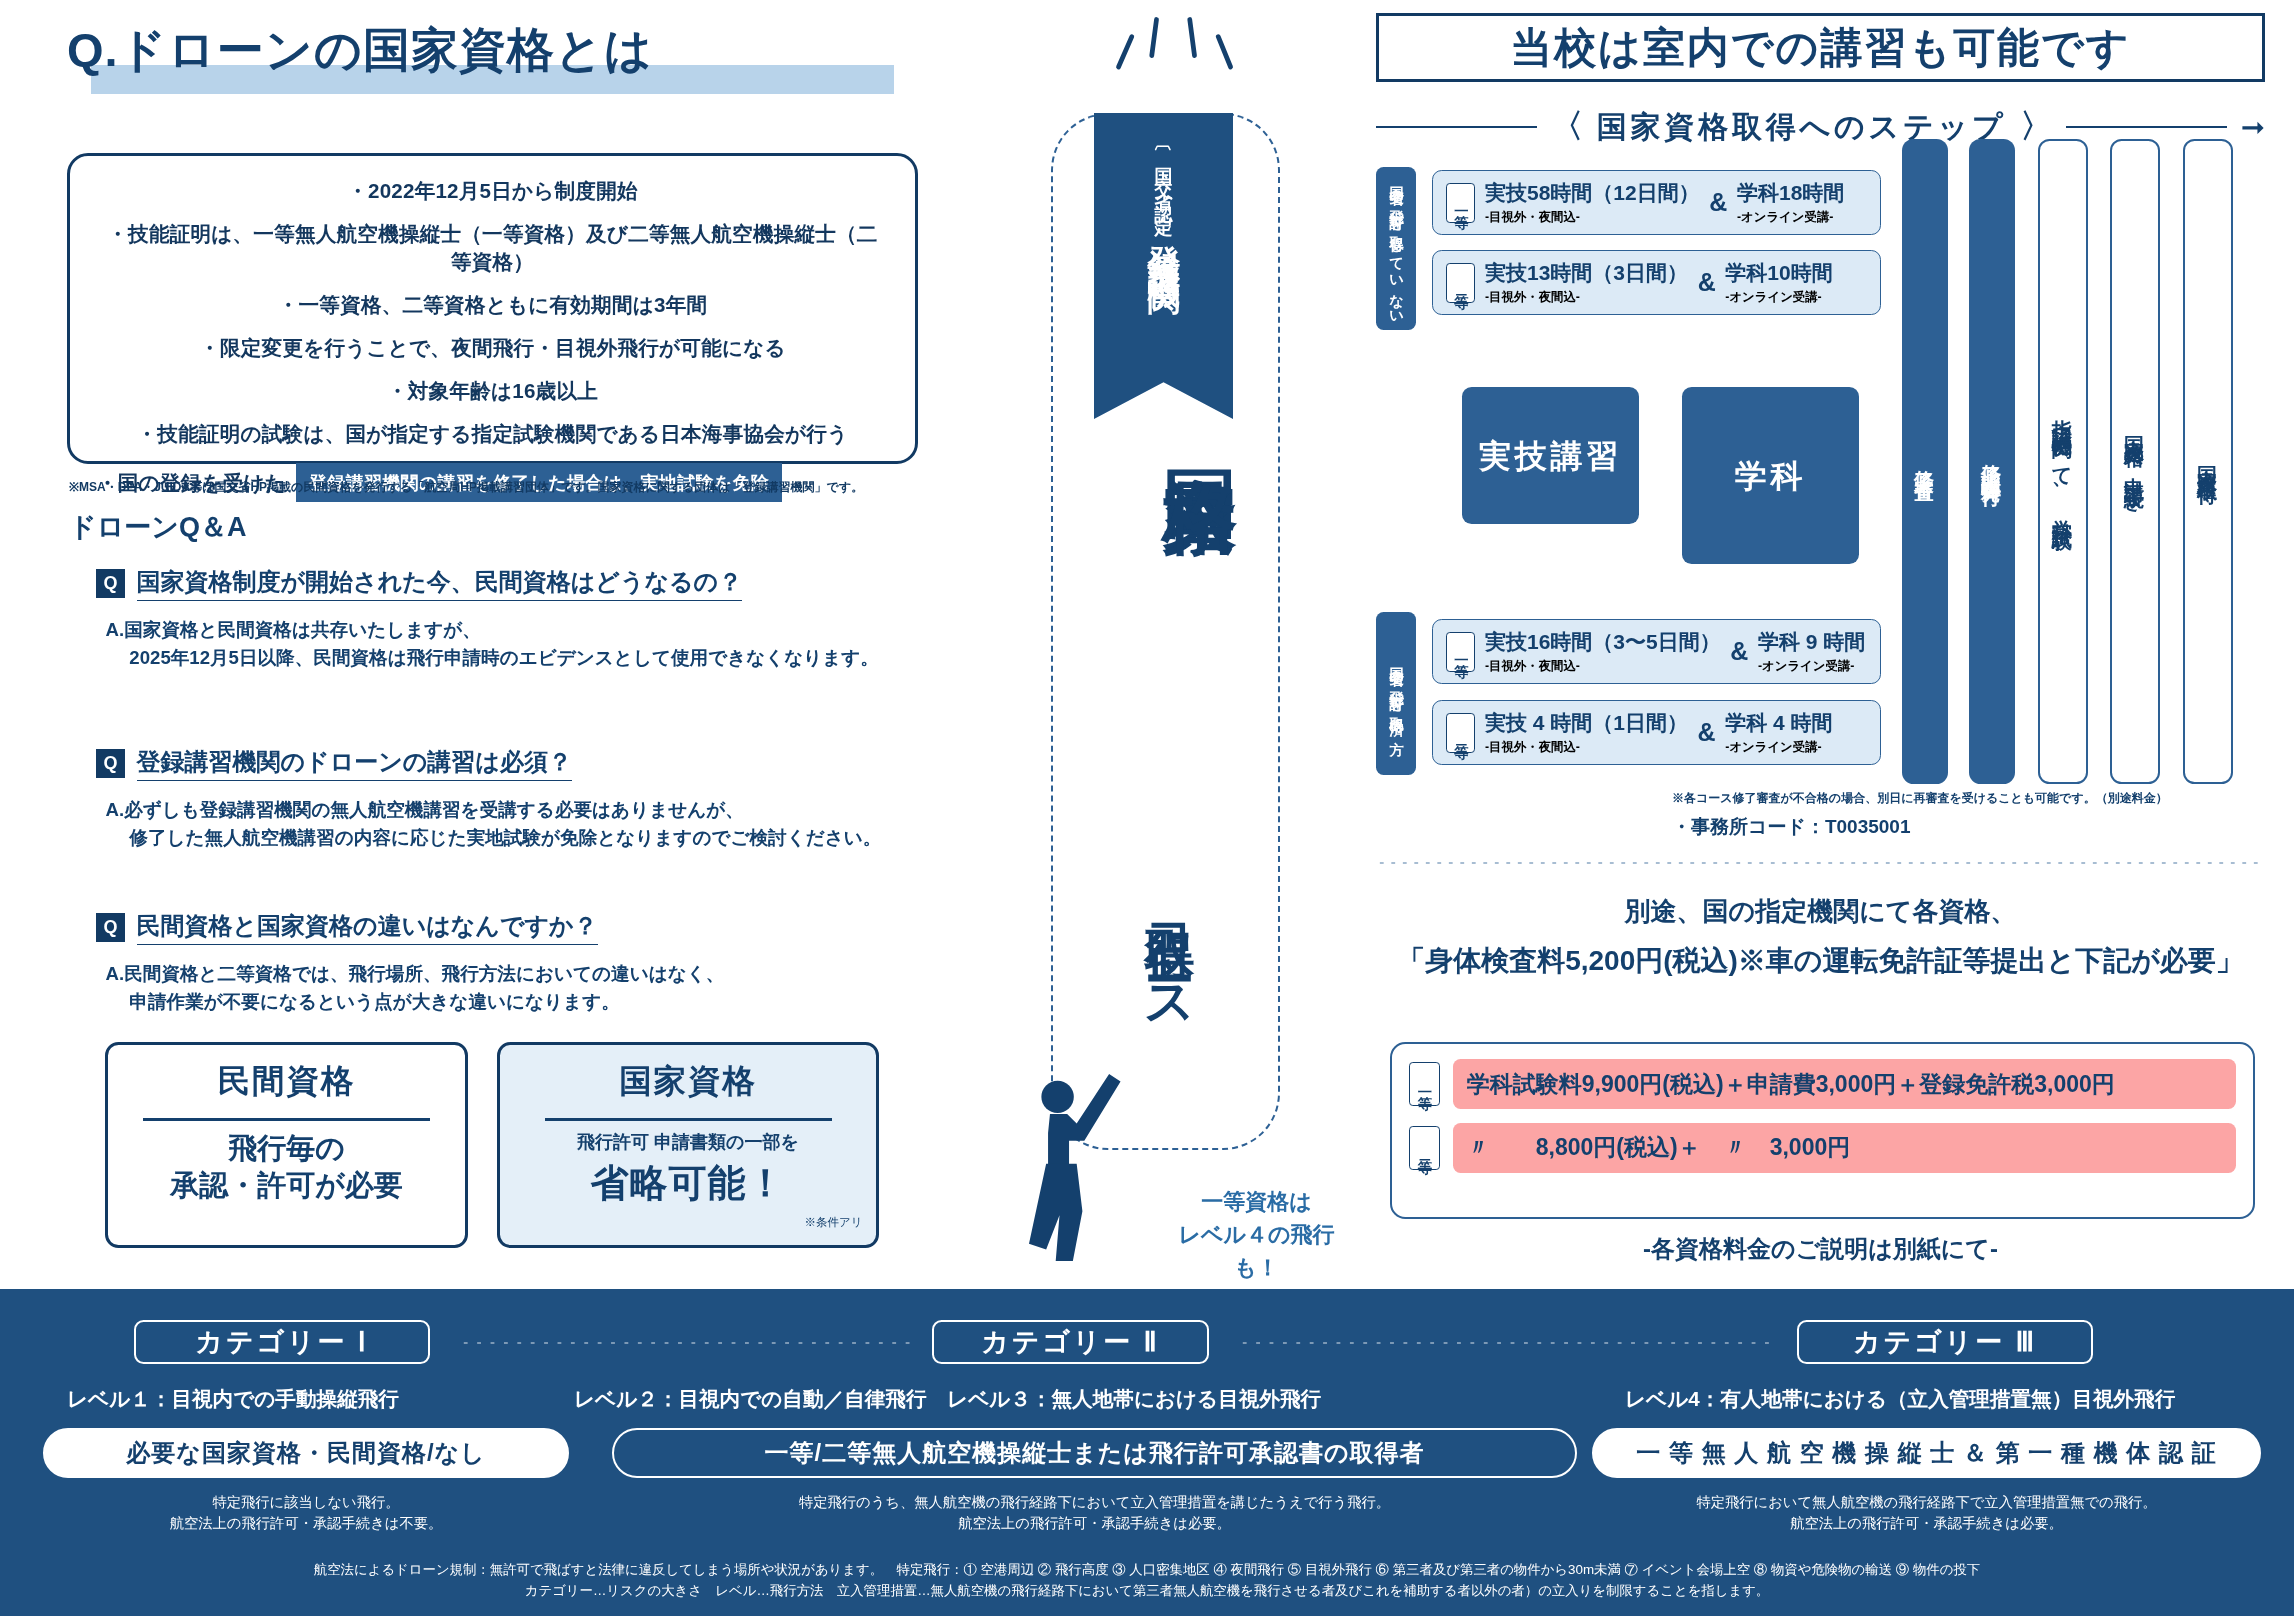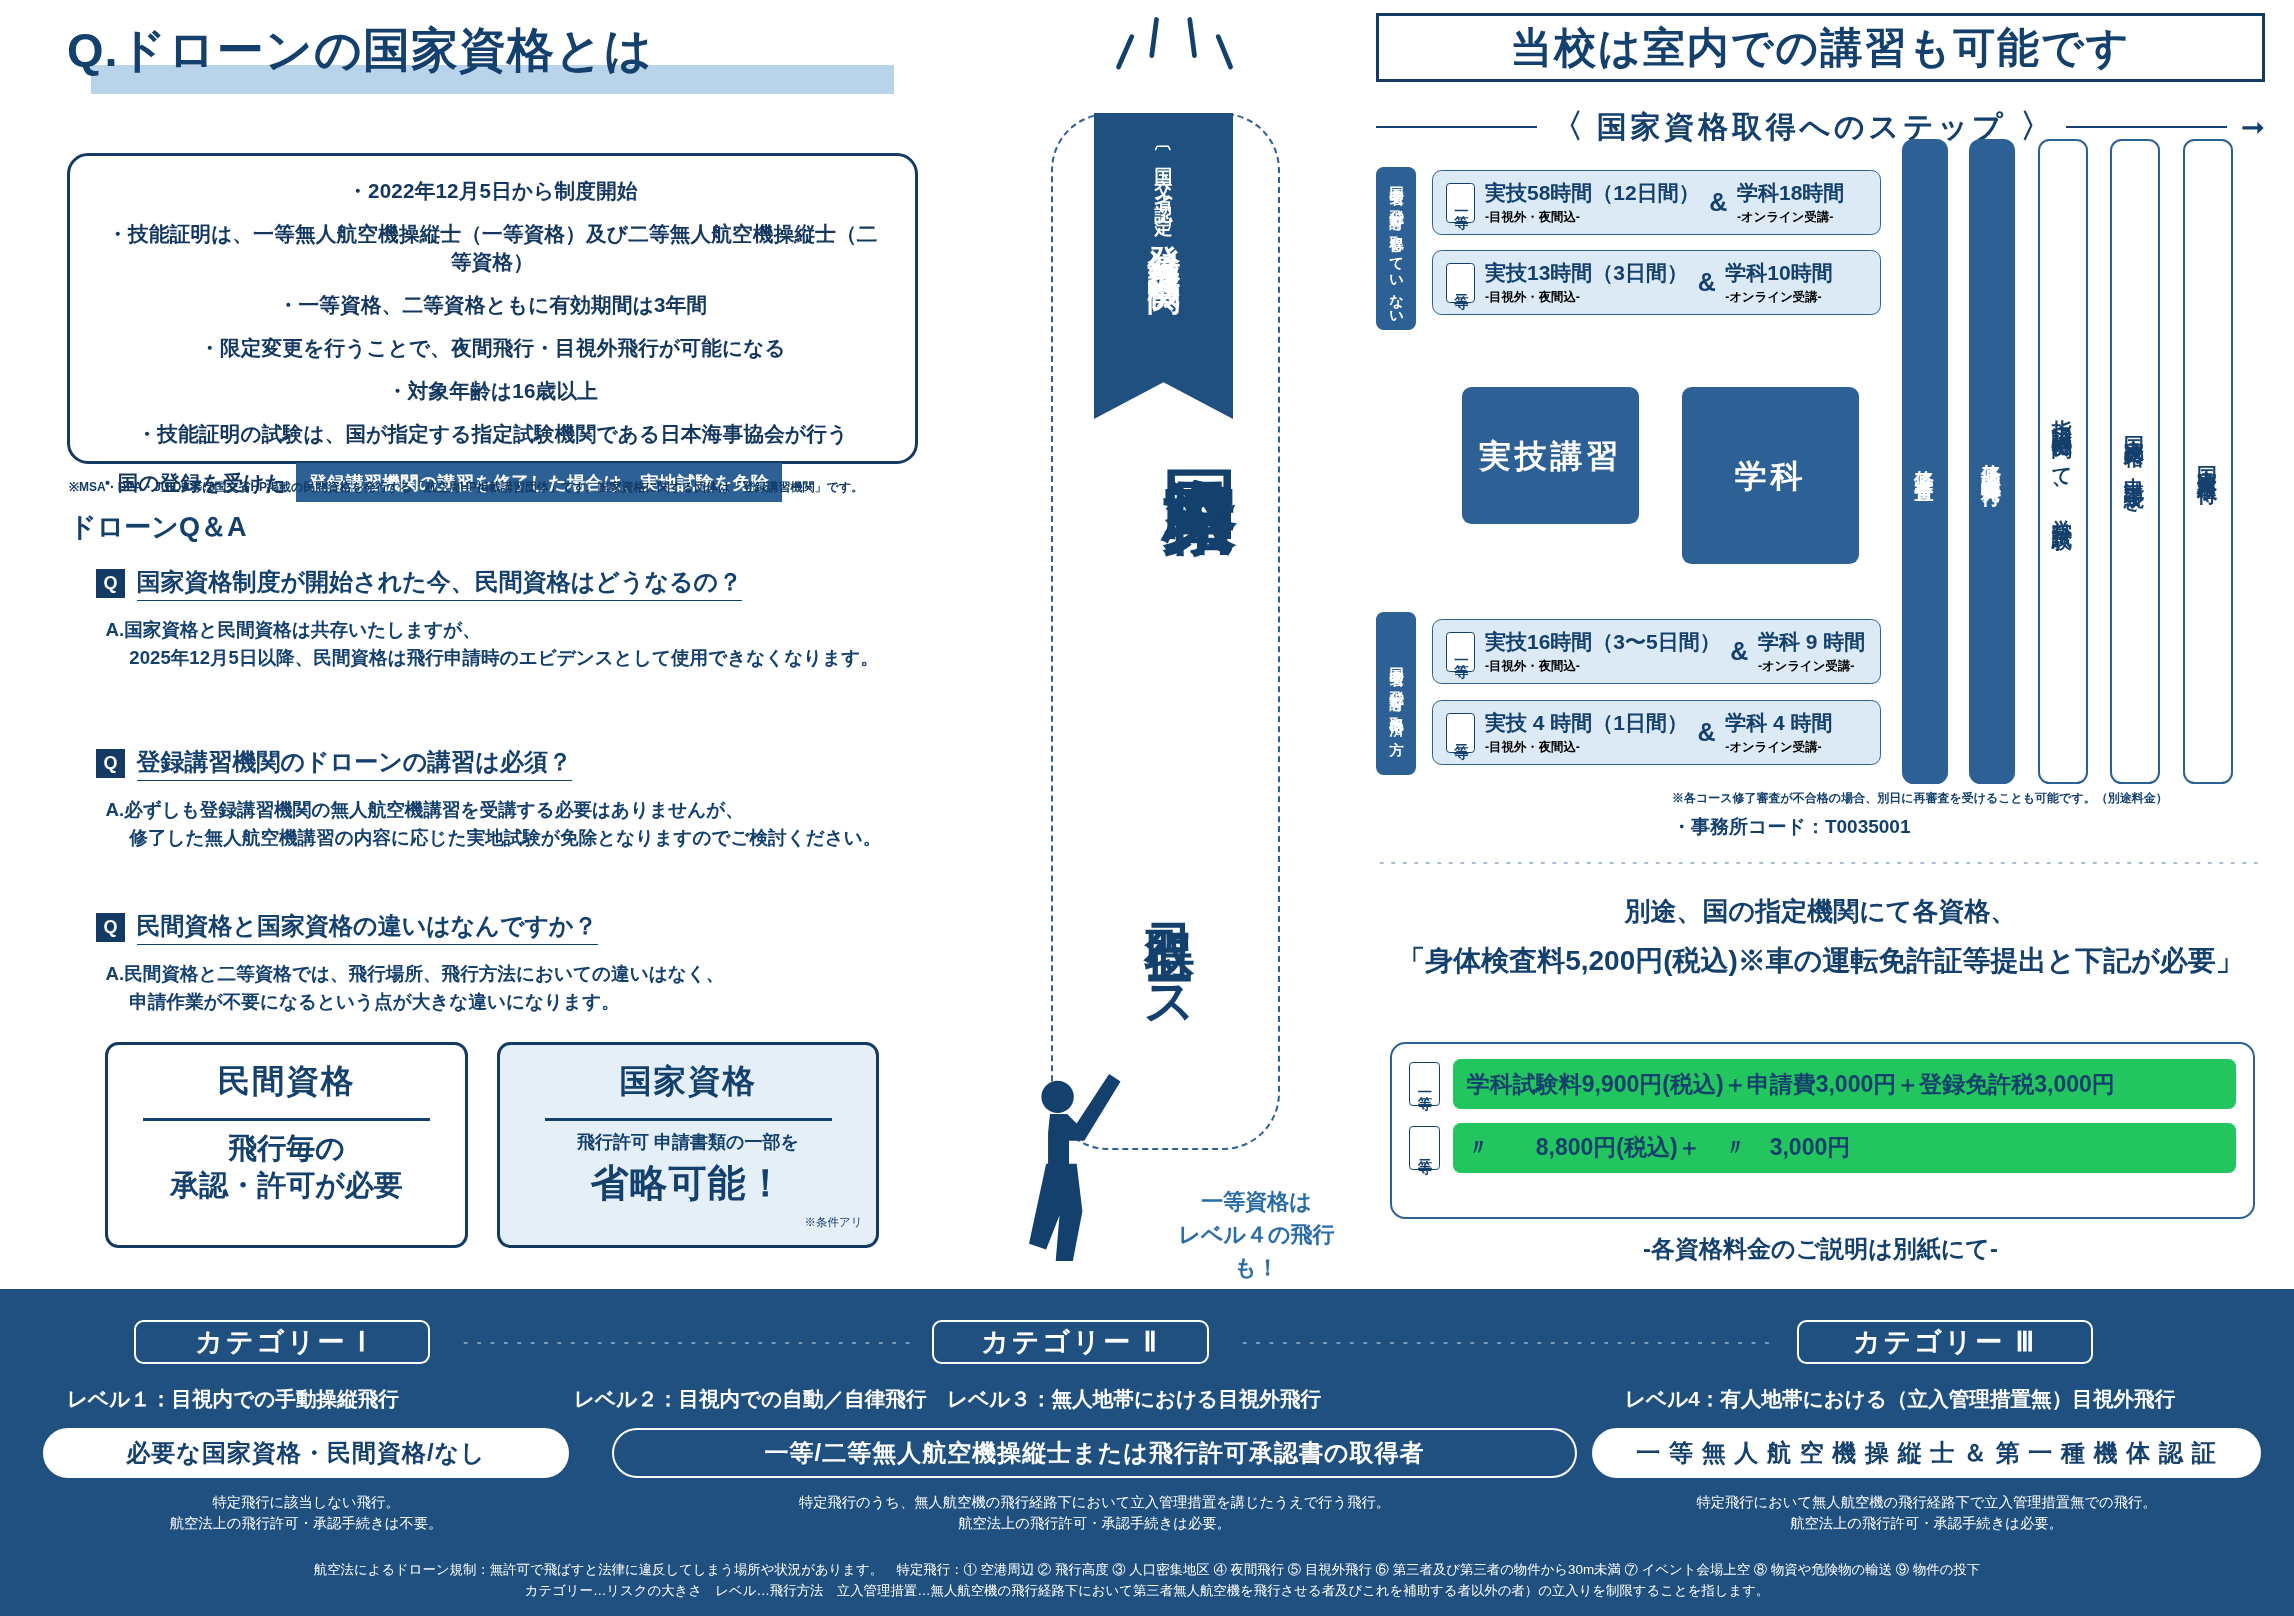--- a/index.html
+++ b/index.html
@@ -176,21 +176,21 @@
     position: absolute; left: 33px; top: 1042px; width: 865px; height: 177px;
     border: 2.9px solid #2d6094; border-radius: 15.3px; background: #fff;
     padding: 15.3px 17px;
   }
   .fee-row { display:flex; align-items:center; gap: 13.4px; margin-bottom: 13.4px; }
   .fee-row .fbadge {
     width: 31px; height: 44px; border: 1.9px solid #14406d; border-radius: 3.8px;
     font-size: 14.3px; font-weight: bold; color:#14406d;
     display:flex; align-items:center; justify-content:center; writing-mode: vertical-rl;
   }
-  .fee-line { flex:1; background:#22c55e; border-radius: 7.6px; padding: 9.6px 13.4px;
+  .fee-line { flex:1; background:#fca5a5; border-radius: 7.6px; padding: 9.6px 13.4px;
     font-size: 23px; font-weight: bold; color:#14406d; }
   .fee-foot { position:absolute; left: 19px; top: 1233px; width: 889px; text-align:center;
     font-size: 24px; font-weight:bold; color:#14406d; }
 
   
   .bottom {
     position: absolute; left: 0; top: 1289px; width: 2294px; height: 328px;
     background: #1f5080; color: #fff;
   }
   .cat-pill {

